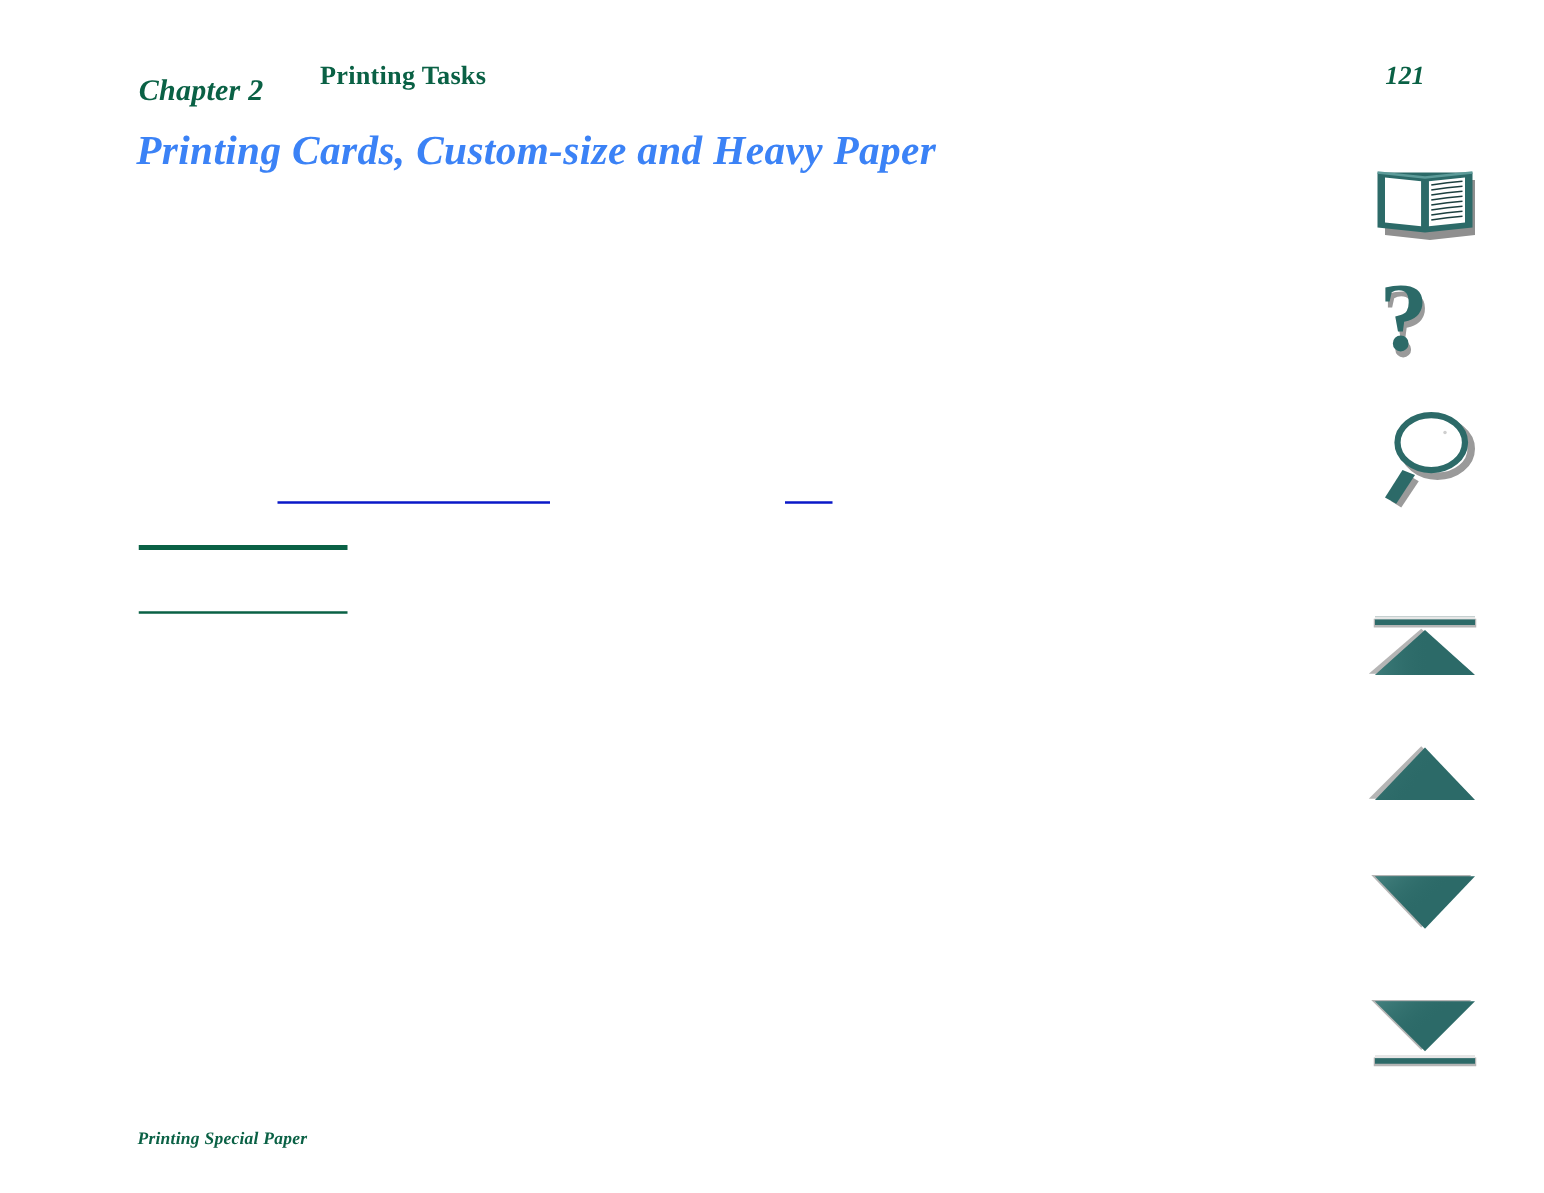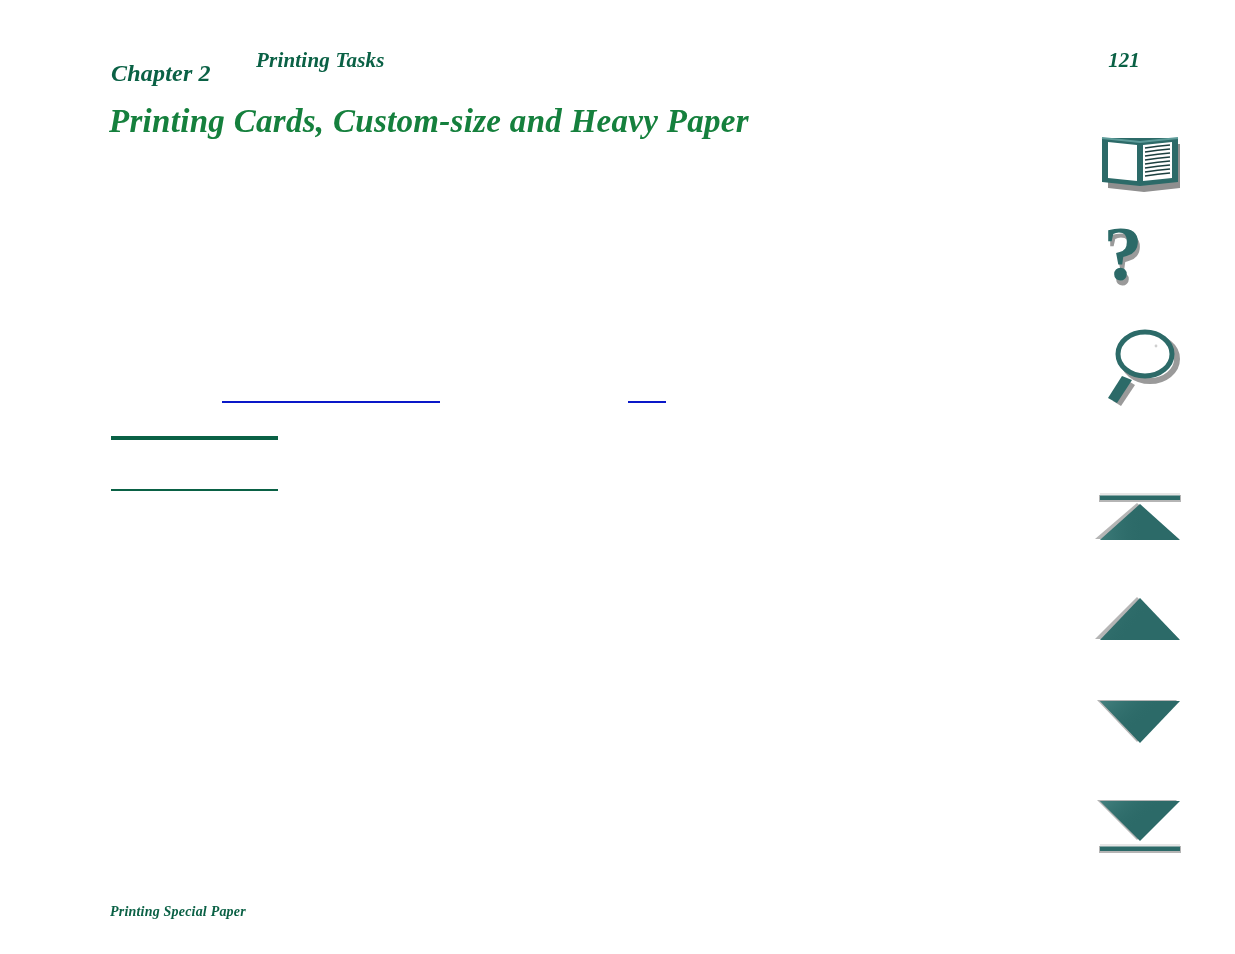--- a/index.html
+++ b/index.html
@@ -41,21 +41,20 @@
     letter-spacing: 0.2px;
     margin-top: 12px;
   }
 
   .chapter-title {
     position: absolute;
     left: 145px;
     top: 0;
     font-size: 21px;
     font-weight: bold;
-    font-style: italic;
     color: #0a6145;
     white-space: nowrap;
     letter-spacing: 0.2px;
   }
 
   .page-number {
     position: absolute;
     left: 958px;
     top: 0;
     width: 110px;
@@ -67,21 +66,21 @@
   }
 
   
   .main-heading {
     position: absolute;
     top: 103px;
     left: 109px;
     font-size: 33px;
     font-weight: bold;
     font-style: italic;
-    color: #15803d;
+    color: #3b82f6;
     white-space: nowrap;
     letter-spacing: 0.3px;
     text-align: center;
   }
 
   
   .body-area {
     position: absolute;
     top: 190px;
     left: 0;

